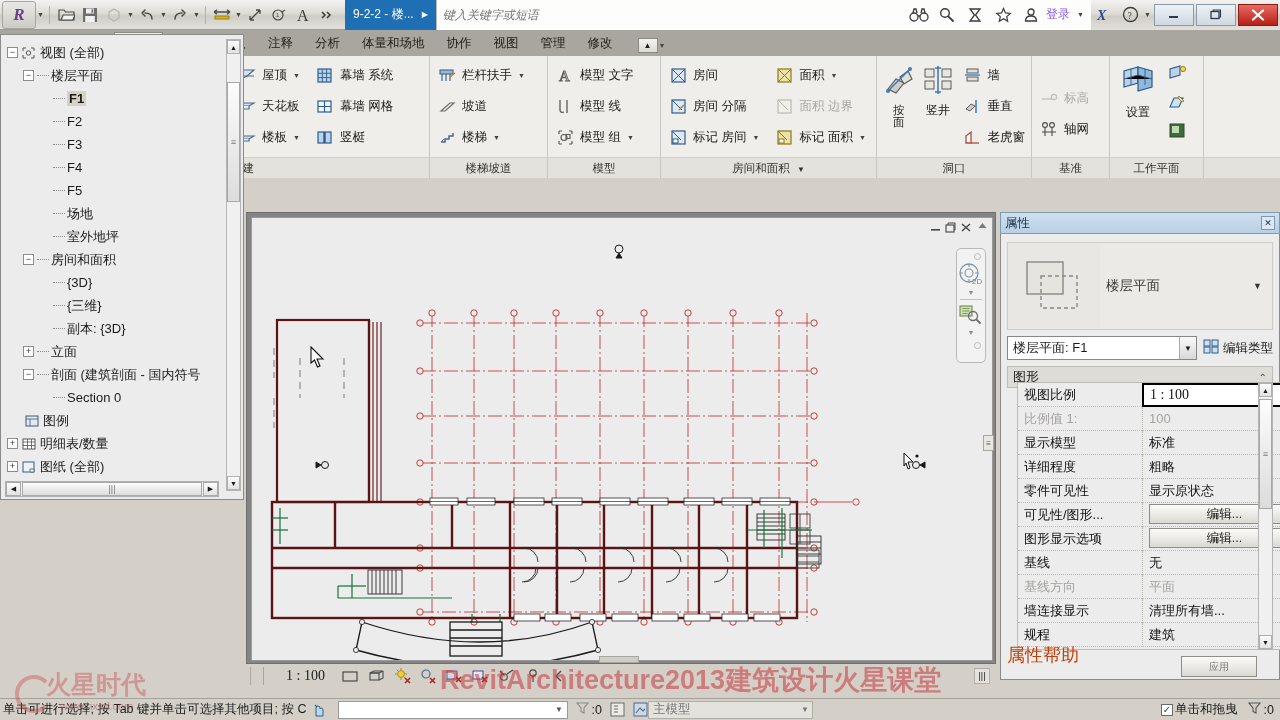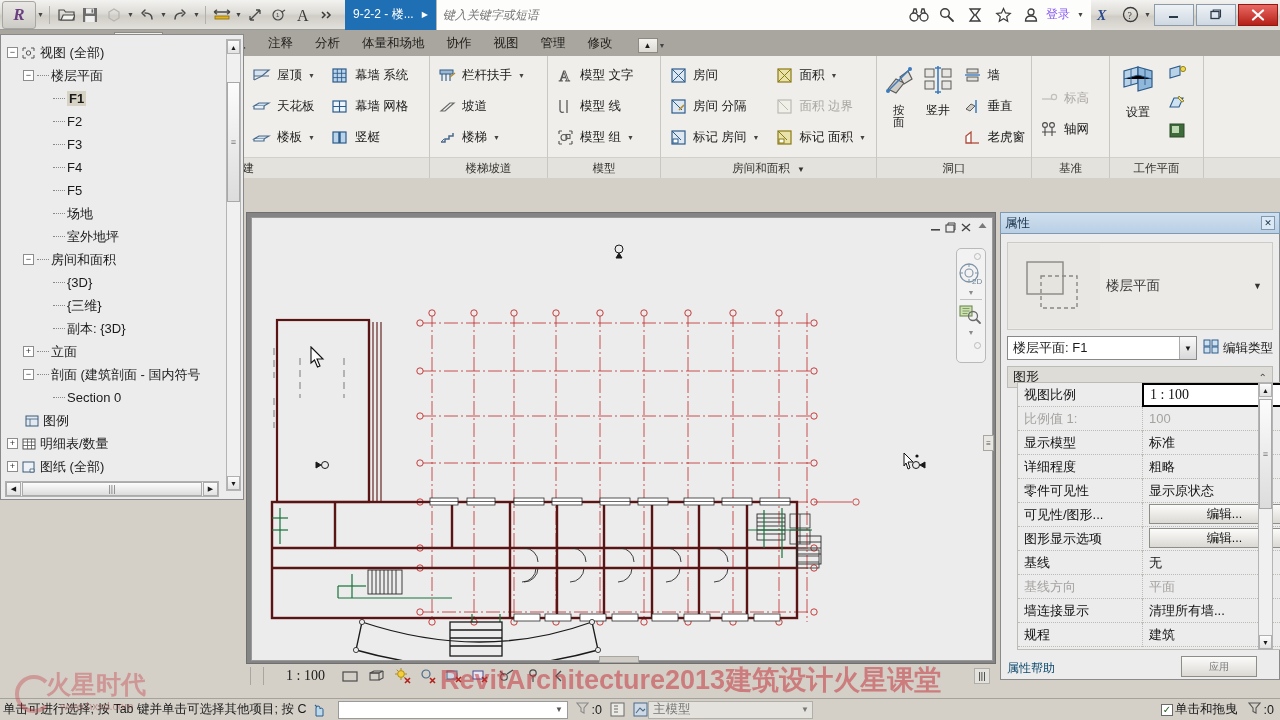--- a/index.html
+++ b/index.html
@@ -160,21 +160,21 @@
       border:1px solid #8f8d87; text-align:center; line-height:19px; font-size:12.5px; }
   #propgrid { position:absolute; left:16px; top:148px; width:288px; height:268px; overflow:hidden;
       background:#ececec; border:1px solid #bdbbb5; }
   #props-vscroll { position:absolute; right:6px; top:148px; width:15px; height:268px;
       background:#f0f0f0; border:1px solid #b4b4b4; }
   #props-vscroll .arw{height:14px;background:linear-gradient(#fcfcfc,#e2e2e2);border:1px solid #b0b0b0;
       display:flex;align-items:center;justify-content:center;font-size:7px;}
   #props-vscroll .thumb{position:absolute;top:16px;left:0;width:13px;height:110px;
       background:linear-gradient(#fcfcfc,#dcdcdc);border:1px solid #a8a8a8;
       display:flex;align-items:center;justify-content:center;font-size:9px;color:#777}
-  #prophelp { position:absolute; left:6px; bottom:2px; font-size:12px; color:#0c4a6e;}
+  #prophelp { position:absolute; left:6px; bottom:12px; font-size:18px; color:#c2410c;}
   #applybtn { position:absolute; right:22px; bottom:2px; width:76px; height:21px;
       background:linear-gradient(#fbfbfa,#dbd9d3); border:1px solid #8f8d87;
       font-size:10px; display:flex;align-items:center;justify-content:center; color:#777;}
 
   
   #vcb { position:absolute; left:246px; top:664px; width:750px; height:24px;
      background:#d4d0c8; display:flex; align-items:center; gap:6px; padding-left:4px; }
   #vcb .scale { font-family:"Liberation Serif", serif; font-size:14px; margin:0 10px 0 16px;}
   #vcb .vcico { width:20px;height:18px;display:flex;align-items:center;justify-content:center;}
   
@@ -427,21 +427,21 @@
           <span class="ico">
               <svg width="19" height="19" viewBox="0 0 19 19">
                 <rect x="7" y="2" width="6" height="15" rx="3" fill="#f6f6f4" stroke="#4a4a4a" stroke-width="1.3"></rect>
               </svg>
             </span>
           <span class="lbl">柱</span>
           <span class="dd">▼</span>
         </div>
       </div>
 
-      <div class="col" style="margin-left:15px">
+      <div class="col" style="margin-left:0">
         <div class="smbtn">
           <span class="ico">
               <svg width="19" height="19" viewBox="0 0 19 19">
                 <path d="M2 14V4h15l-7 6H2z" fill="#d7e3ee" stroke="#4a6a8c" stroke-width="1.2"></path>
                 <path d="M2 14l8-4h7" fill="none" stroke="#4a6a8c" stroke-width="1.1"></path>
               </svg>
             </span>
           <span class="lbl">屋顶</span>
           <span class="dd">▼</span>
         </div>

